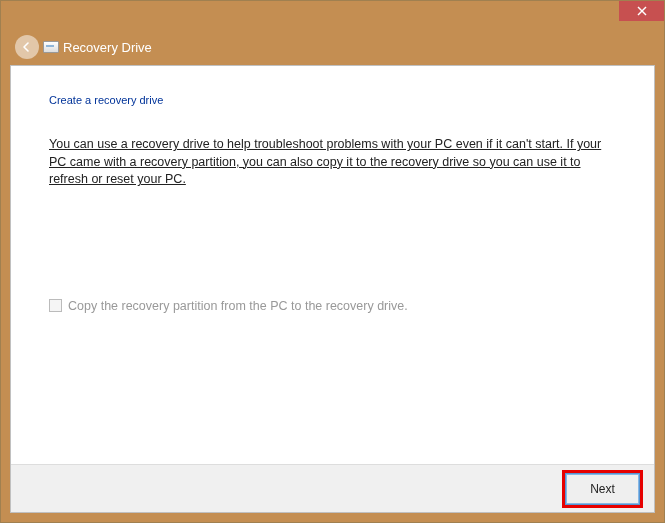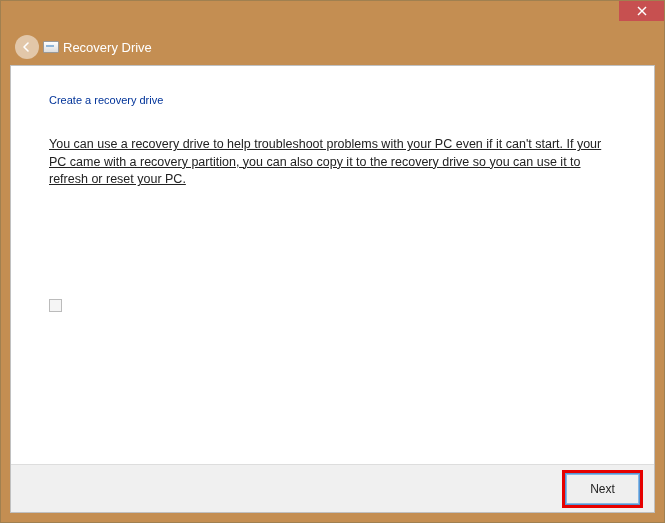--- a/index.html
+++ b/index.html
@@ -180,20 +180,21 @@
     <div class="header-title">Recovery Drive</div>
   </div>
 
   <div class="content-wrap">
     <div class="content">
       <div class="content-body">
         <h1 class="page-heading">Create a recovery drive</h1>
         <p class="desc">You can use a recovery drive to help troubleshoot problems with your PC even if it can't start. If your PC came with a recovery partition, you can also copy it to the recovery drive so you can use it to refresh or reset your PC.</p>
         <div class="checkbox-row">
           <div class="chk"></div>
+          <span class="chk-label">Copy the recovery partition from the PC to the recovery drive.</span>
         </div>
       </div>
       <div class="footer">
         <button class="btn highlight">Next</button>
       </div>
     </div>
   </div>
 
 </div>
 

